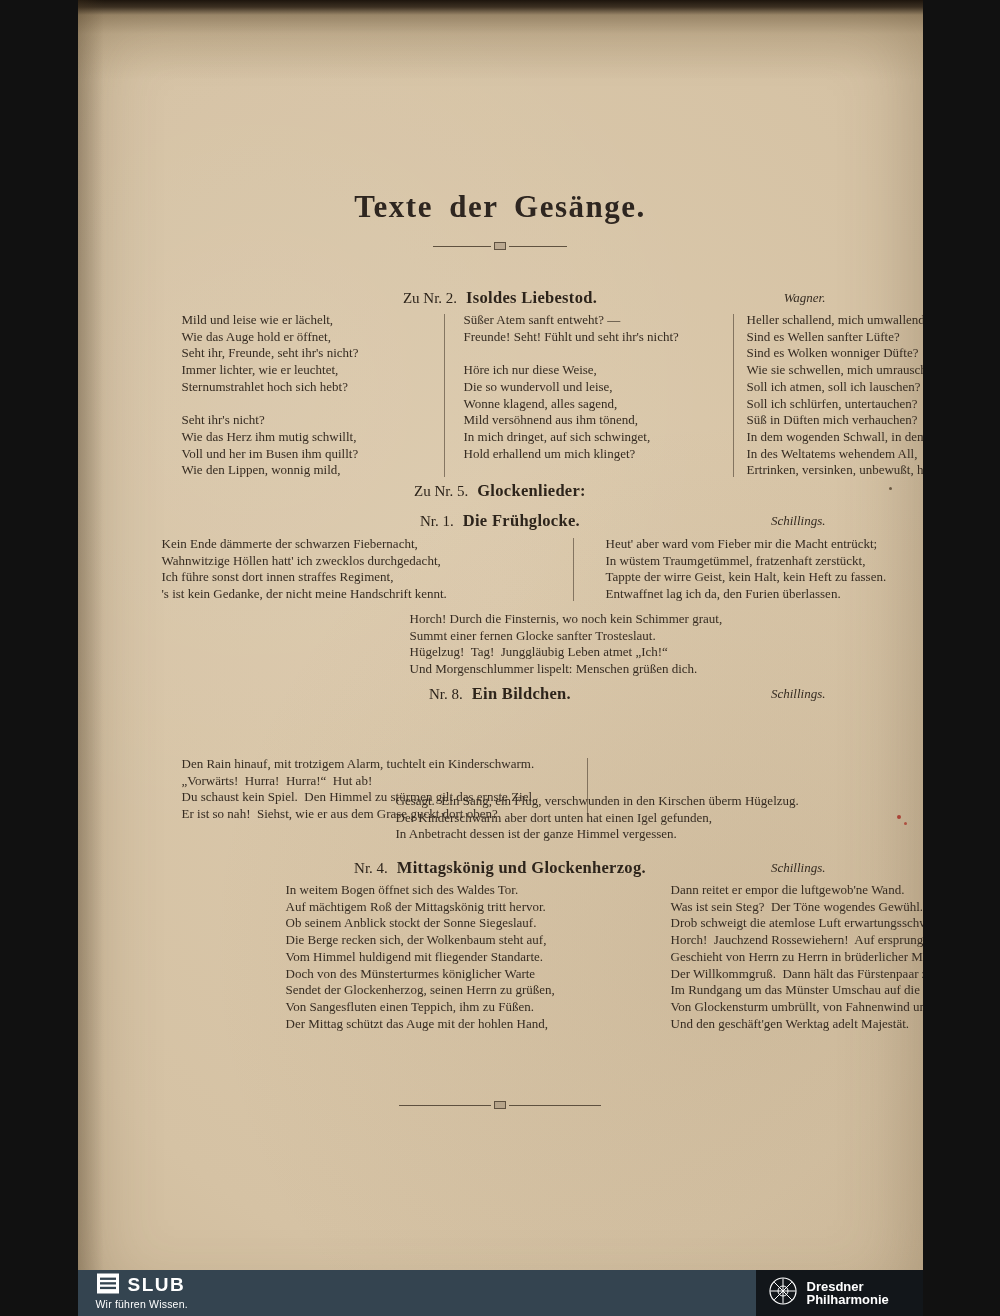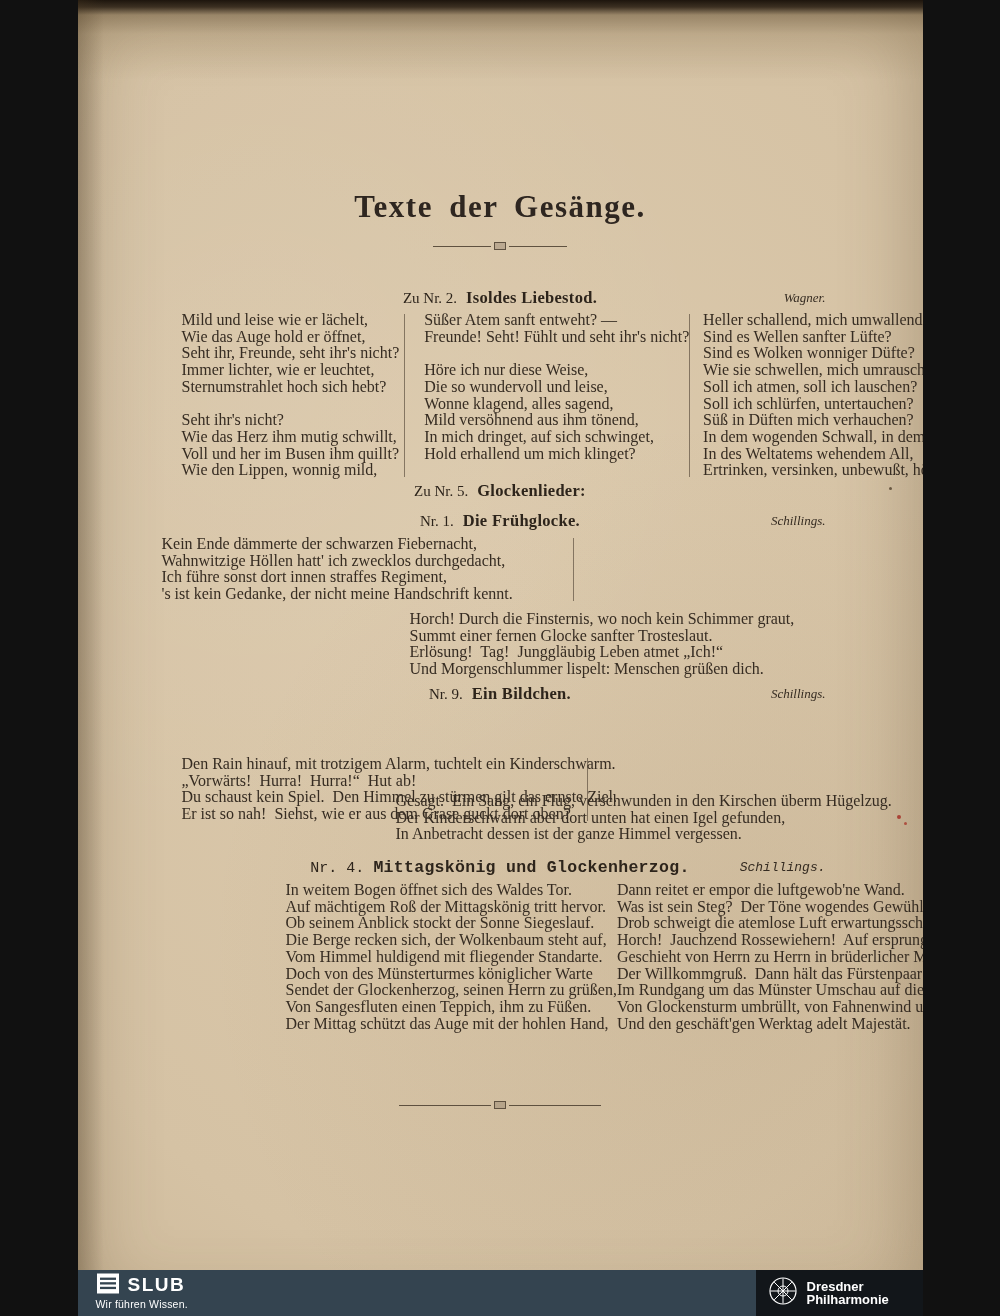--- a/index.html
+++ b/index.html
@@ -35,21 +35,21 @@
   .orn-top{top:242px;}
   .orn-top .orn-line{width:58px;}
   .orn-bottom{top:1101px;}
   .orn-bottom .orn-line{width:92px;}
 
   .heading{position:absolute;left:0;width:100%;text-align:center;color:#2d241b;font-size:15px;}
   .heading .h-prefix{margin-right:9px;}
   .heading .h-name{font-weight:bold;font-size:16.5px;letter-spacing:.3px;}
   .composer{position:absolute;right:97px;top:2px;font-style:italic;font-size:13px;color:#352b21;}
 
-  .verse{font-size:16px;line-height:16.7px;white-space:pre;color:#362c22;}
+  .verse{font-size:13px;line-height:16.7px;white-space:pre;color:#362c22;}
   .cols{position:absolute;display:flex;}
   .vrule{width:1px;background:rgba(62,50,36,.55);margin:2px 0;}
 
   .isolde-cols{top:312px;left:104px;width:818px;}
   .isolde-c1{width:262px;}
   .isolde-c2{width:288px;padding-left:19px;box-sizing:border-box;}
   .isolde-c3{flex:1;padding-left:13px;}
 
   .frueh-cols{top:536px;left:84px;width:818px;}
   .frueh-c1{width:411px;}
@@ -139,42 +139,46 @@
   <div class="heading" style="top:511px;">
     <span class="h-prefix">Nr. 1.</span><span class="h-name">Die Frühglocke.</span>
     <span class="composer">Schillings.</span>
   </div>
   <div class="cols frueh-cols">
     <div class="verse frueh-c1">Kein Ende dämmerte der schwarzen Fiebernacht,
 Wahnwitzige Höllen hatt' ich zwecklos durchgedacht,
 Ich führe sonst dort innen straffes Regiment,
 's ist kein Gedanke, der nicht meine Handschrift kennt.</div>
     <div class="vrule"></div>
+    <div class="verse frueh-c2">Heut' aber ward vom Fieber mir die Macht entrückt;
+In wüstem Traumgetümmel, fratzenhaft zerstückt,
+Tappte der wirre Geist, kein Halt, kein Heft zu fassen.
+Entwaffnet lag ich da, den Furien überlassen.</div>
   </div>
   <div class="verse center-stanza frueh-center">Horch! Durch die Finsternis, wo noch kein Schimmer graut,
 Summt einer fernen Glocke sanfter Trosteslaut.
-Erlösung!  Tag!  Junggläubig Leben atmet „Ich!“
+Hügelzug!  Tag!  Junggläubig Leben atmet „Ich!“
 Und Morgenschlummer lispelt: Menschen grüßen dich.</div>
 
   <div class="heading" style="top:684px;">
-    <span class="h-prefix">Nr. 9.</span><span class="h-name">Ein Bildchen.</span>
+    <span class="h-prefix">Nr. 8.</span><span class="h-name">Ein Bildchen.</span>
     <span class="composer">Schillings.</span>
   </div>
   <div class="cols bild-cols">
     <div class="verse bild-c1">Den Rain hinauf, mit trotzigem Alarm, tuchtelt ein Kinderschwarm.
 „Vorwärts!  Hurra!  Hurra!“  Hut ab!
 Du schaust kein Spiel.  Den Himmel zu stürmen gilt das ernste Ziel.
 Er ist so nah!  Siehst, wie er aus dem Grase guckt dort oben?</div>
     <div class="vrule"></div>
   </div>
   <div class="verse center-stanza bild-center">Gesagt.  Ein Sang, ein Flug, verschwunden in den Kirschen überm Hügelzug.
 Der Kinderschwarm aber dort unten hat einen Igel gefunden,
 In Anbetracht dessen ist der ganze Himmel vergessen.</div>
 
-  <div class="heading" style="top:858px;font-family:Liberation Mono, monospace;">
+  <div class="heading" style="top:858px;">
     <span class="h-prefix">Nr. 4.</span><span class="h-name">Mittagskönig und Glockenherzog.</span>
     <span class="composer">Schillings.</span>
   </div>
   <div class="cols mittag-cols">
     <div class="verse mittag-c1">In weitem Bogen öffnet sich des Waldes Tor.
 Auf mächtigem Roß der Mittagskönig tritt hervor.
 Ob seinem Anblick stockt der Sonne Siegeslauf.
 Die Berge recken sich, der Wolkenbaum steht auf,
 Vom Himmel huldigend mit fliegender Standarte.
 Doch von des Münsterturmes königlicher Warte

